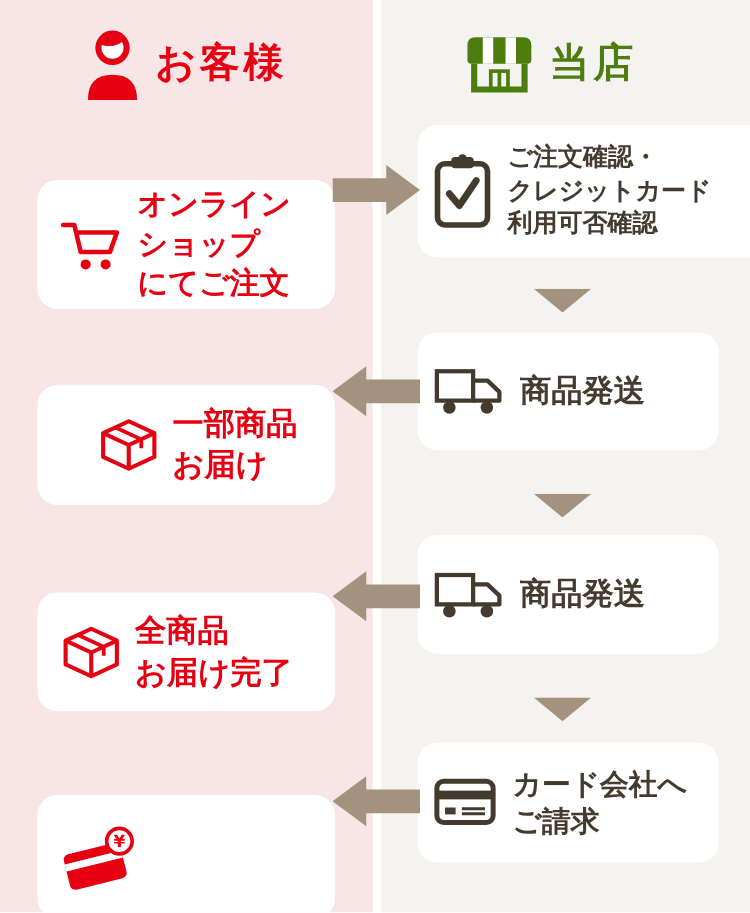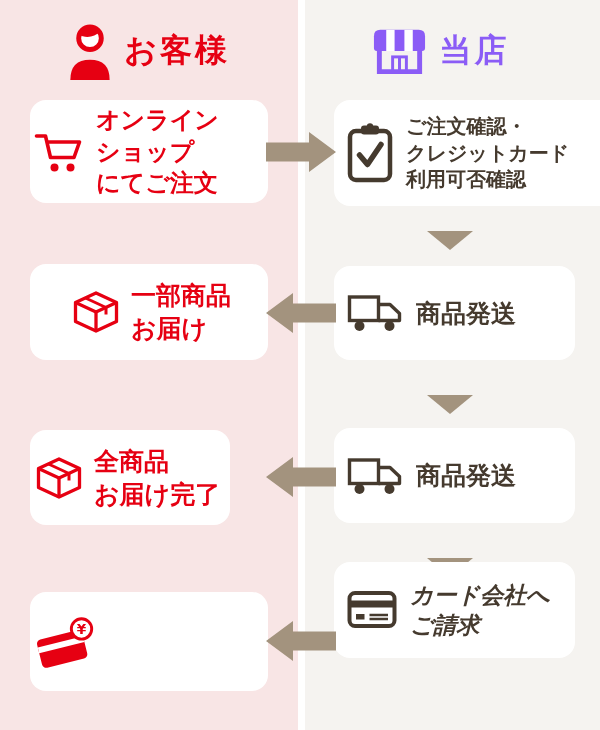--- a/index.html
+++ b/index.html
@@ -8,36 +8,36 @@
     font-family:"Liberation Sans","DejaVu Sans",sans-serif;
     width:600px; height:730px; position:relative; overflow:hidden;
   }
   .stage { position:absolute; inset:0; width:600px; height:730px; }
   .col { position:absolute; top:0; height:730px; }
   .col-customer { left:0; width:298px; background:#f8e5e5; }
   .col-shop { left:305px; width:295px; background:#f5f3f0; }
 
   .hdr { position:absolute; top:22px; height:58px; display:flex; align-items:center; justify-content:center; gap:12px; }
   .hdr-customer { left:0; width:298px; color:#e60012; }
-  .hdr-shop { left:305px; width:270px; color:#8b5cf6; }
+  .hdr-shop { left:305px; width:270px; color:#4d7c0f; }
   .hdr-label { font-size:32px; font-weight:bold; letter-spacing:3px; }
 
   .card { position:absolute; background:#ffffff; border-radius:16px; display:flex; align-items:center; }
   .card .txt { font-weight:bold; white-space:pre-line; line-height:1.32; }
-  .card-customer { color:#e60012; padding-left:4px; gap:10px; }
+  .card-customer { color:#e60012; padding-left:18px; gap:10px;margin-top:44px; }
   .card-shop { color:#453a2e; padding-left:13px; gap:13px; }
 
   .c1 { left:30px; top:100px; width:238px; height:103px; }
   .s1 { left:334px; top:100px; width:283px; height:106px; }
   .c2 { left:30px; top:264px; width:238px; height:96px;justify-content:center; }
   .s2 { left:334px; top:266px; width:241px; height:94px; }
-  .c3 { left:30px; top:430px; width:200px; height:95px; }
+  .c3 { left:30px; top:430px; width:238px; height:95px; }
   .s3 { left:334px; top:428px; width:241px; height:95px; }
   .c4 { left:30px; top:592px; width:238px; height:99px; }
-  .s4 { left:334px; top:562px; width:241px; height:96px;font-style:italic; }
+  .s4 { left:334px; top:594px; width:241px; height:96px; }
 
   .c1 .txt { font-size:24px; }
   .s1 .txt { font-size:20px; }
   .c2 .txt, .c3 .txt, .s2 .txt, .s3 .txt { font-size:25px; }
   .c4 .txt { font-size:25px; }
   .s4 .txt { font-size:23px; }
 
   .arrow { position:absolute; color:#a3937e; }
   .ar1 { left:266px; top:130px; }
   .al2 { left:266px; top:291px; }

